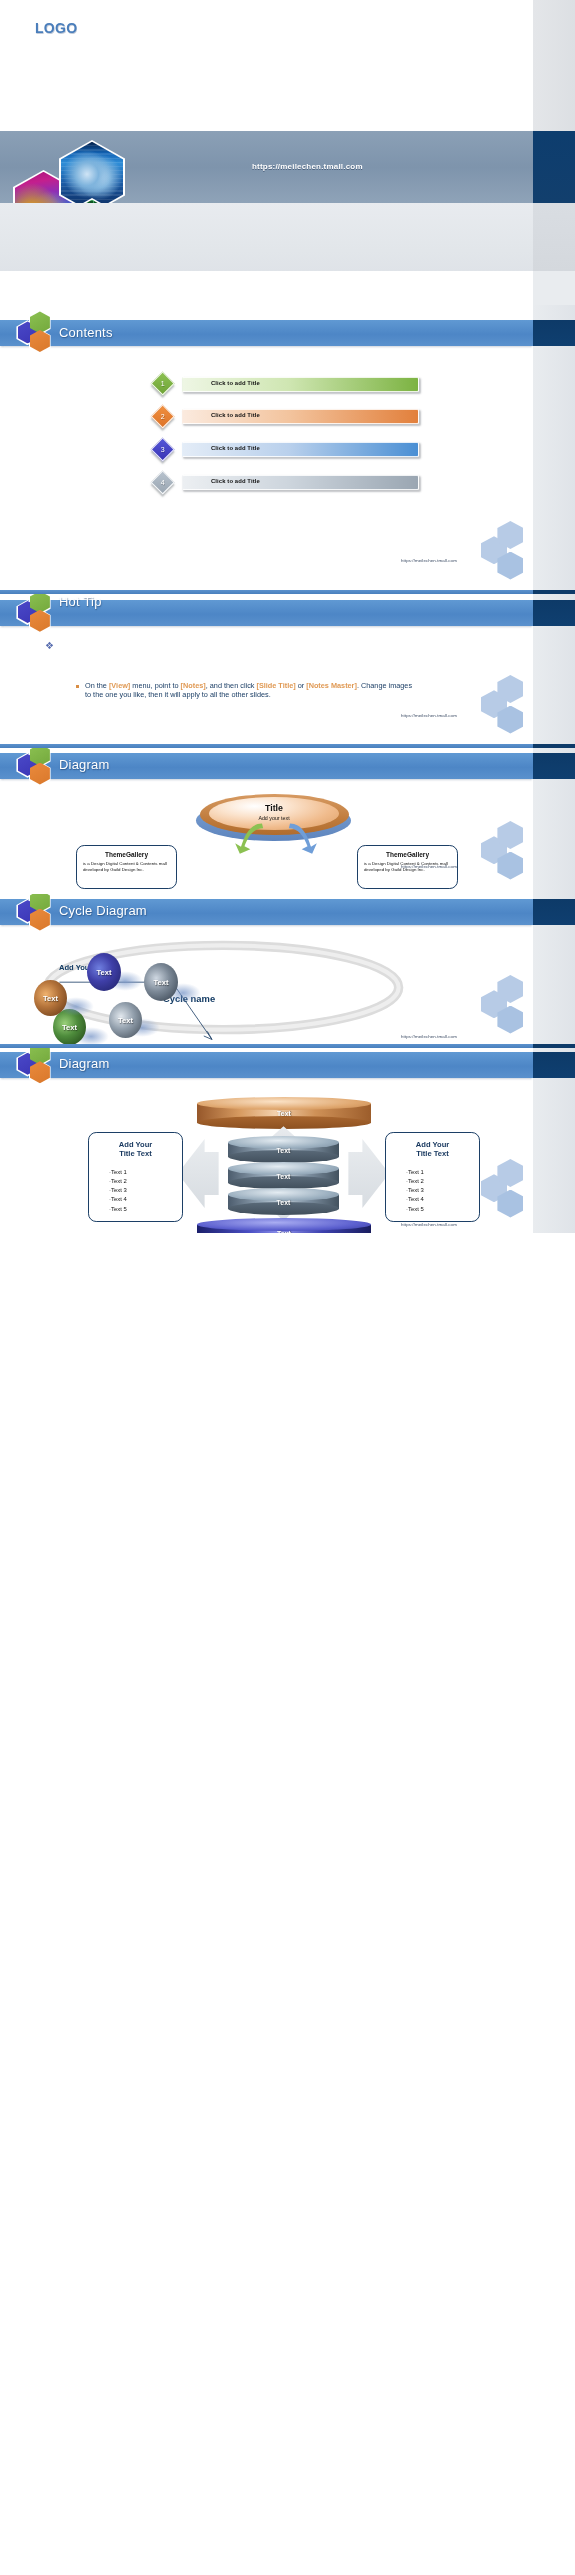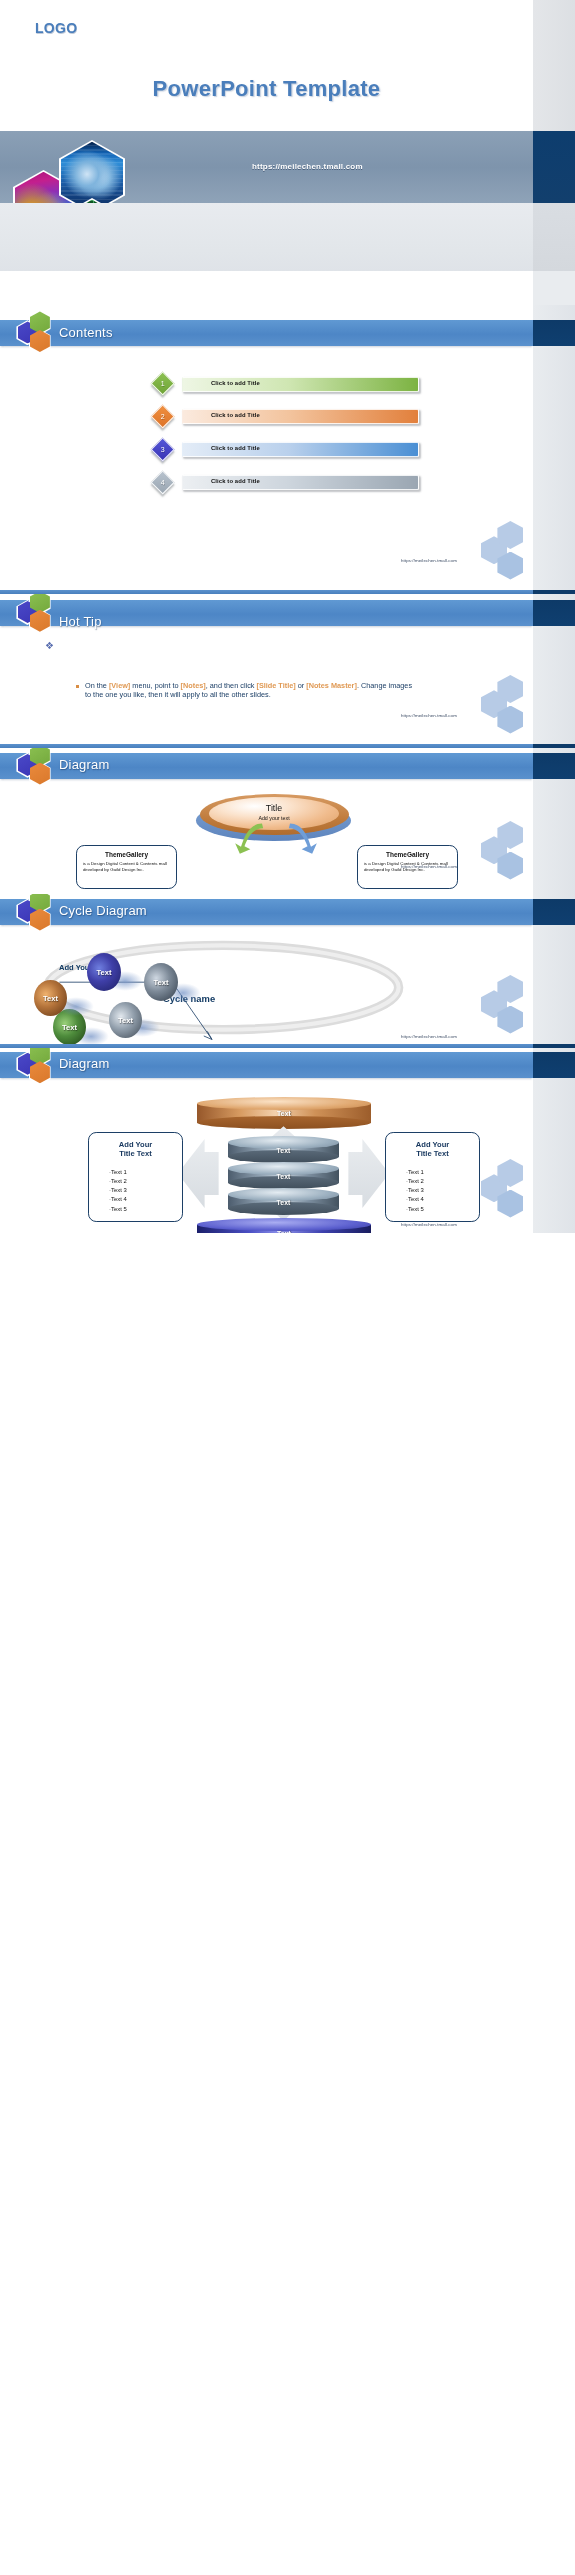--- a/index.html
+++ b/index.html
@@ -131,21 +131,20 @@
 </head>
 <body>
 
 <div class="deck">
 
   <section class="slide" id="slide-title">
     <div class="twhite"></div>
     <div class="tgrey"></div>
 
     <div class="logo">LOGO</div>
-    <div class="maintitle">PowerPoint Template</div>
 
     <div class="banner"></div>
     <div class="bannerdark"></div>
 
     <div class="hexwrap" style="left:13px;top:170px;width:61px;height:68px;">
       <div class="hexin px-hands"></div>
     </div>
     <div class="hexwrap" style="left:59px;top:140px;width:66px;height:74px;">
       <div class="hexin px-people"></div>
     </div>
@@ -236,21 +235,21 @@
     <div class="hdrbar" style="top:5.9px;"></div>
     <div class="hdrbar-r" style="top:5.9px;"></div>
     <div class="hexlogo" style="left:17.6px;top:-2.3px;">
       <span class="rim" style="left:-1.2px;top:8.2px;"></span>
       <span class="rim" style="left:11px;top:-1.8px;"></span>
       <span class="rim" style="left:11px;top:17px;"></span>
       <i class="hx-blue"></i>
         <i class="hx-green"></i>
         <i class="hx-orange"></i>
     </div>
-    <div class="hdrtitle" style="left:59px;top:20px;">Hot Tip</div>
+    <div class="hdrtitle" style="left:59px;top:0;">Hot Tip</div>
 
     <div class="ht-bullet" style="left:45px;top:46px;">❖</div>
 
     <div class="ht-sq" style="left:76px;top:91px;"></div>
     <div class="ht-a" style="left:85px;top:87px;width:329px;">
       <span>On the </span><span class="hl">[View]</span><span> menu, point to </span><span class="hl">[Notes]</span><span>, and then click </span><span class="hl">[Slide Title]</span><span> or </span><span class="hl">[Notes Master]</span><span>. Change images to the one you like, then it will apply to all the other slides.</span>
     </div>
 
     <div class="hexdeco" style="left:481px;top:81px;width:70px;height:70px;">
       <i style="left:0;top:15.3px;width:26px;height:28px;background:#b7cbe6;"></i>
@@ -279,21 +278,21 @@
     </div>
     <div class="hdrtitle" style="left:59px;top:9.4px;">Diagram</div>
 
     <div class="d-oval" style="left:196px;top:52px;width:155px;height:41px;
          background:linear-gradient(to bottom,#7ea3d4,#5d84bd);"></div>
     <div class="d-oval" style="left:200px;top:46px;width:149px;height:41px;
          background:linear-gradient(to bottom,#d79b63,#c07c3d 60%,#b06c2e);"></div>
     <div class="d-oval" style="left:209px;top:49px;width:130px;height:33px;
          background:radial-gradient(ellipse at 35% 28%,#ffffff 0%,#fbe3cd 30%,#f0bb8c 65%,#d99a5f 100%);"></div>
     <div style="position:absolute;left:209px;top:55px;width:130px;text-align:center;
-                font-size:8.8px;font-weight:normal;color:#111;">Title</div>
+                font-size:8.8px;font-weight:bold;color:#111;">Title</div>
     <div style="position:absolute;left:209px;top:67px;width:130px;text-align:center;
                 font-size:5.3px;color:#111;">Add your text</div>
 
     <svg style="position:absolute;left:147px;top:72px;" width="258" height="35" viewBox="0 0 440 60">
       <path d="M196 6 C176 6 166 26 160 46 L150 40 L158 58 L176 50 L166 45 C172 28 182 14 198 14 Z" fill="#8cc152"></path>
       <path d="M244 6 C264 6 274 26 280 46 L290 40 L282 58 L264 50 L274 45 C268 28 258 14 242 14 Z" fill="#6f9ed8"></path>
     </svg>
 
     <div class="d-box" style="left:76px;top:97px;width:99px;height:42px;">
       <div class="bt">ThemeGallery</div>

